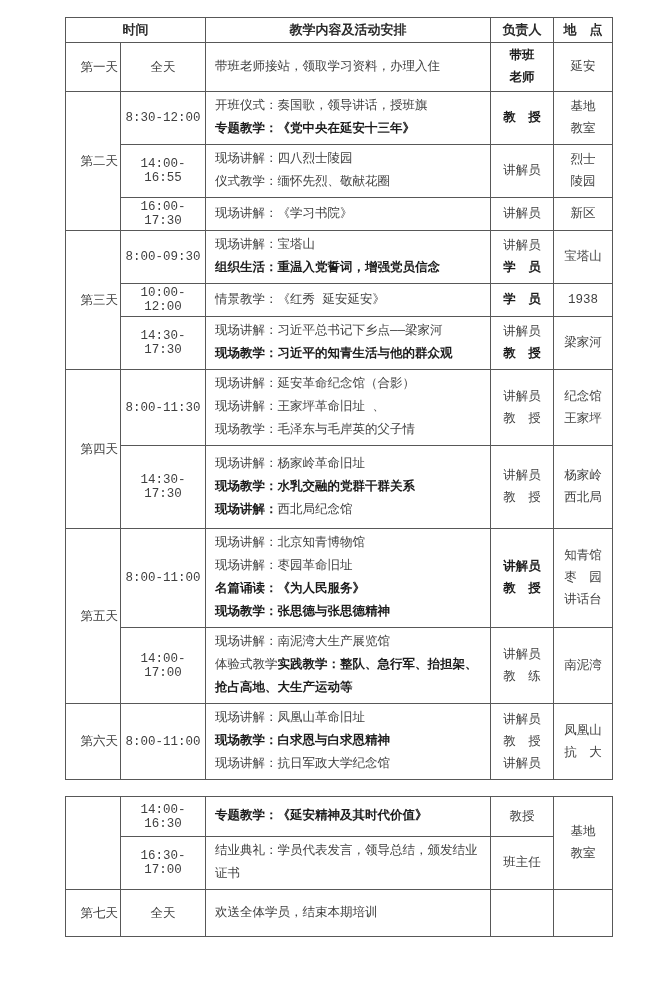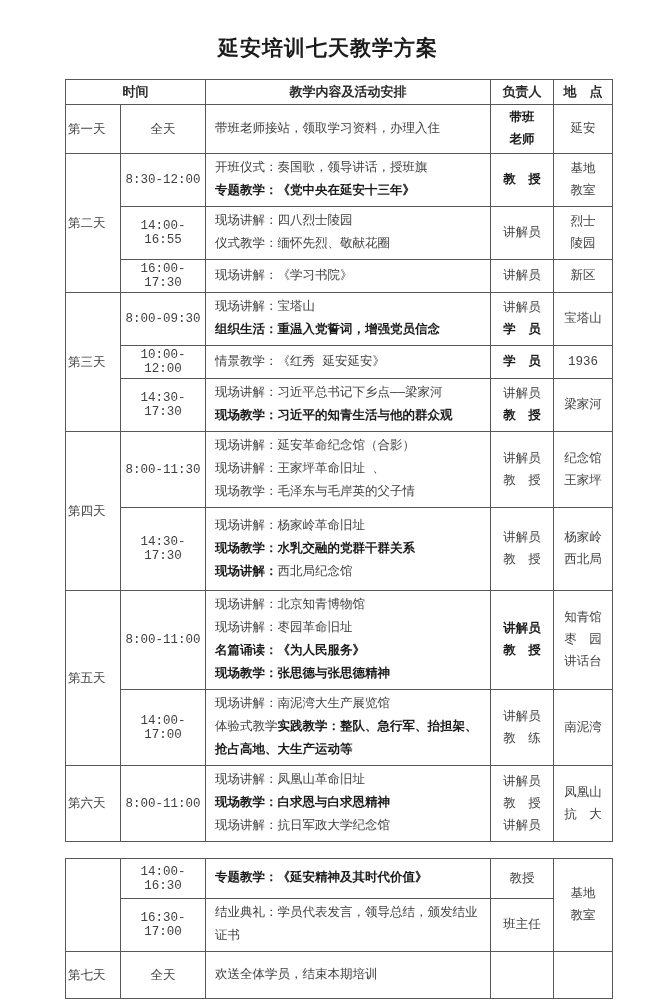--- a/index.html
+++ b/index.html
@@ -17,34 +17,33 @@
     border-collapse:collapse;table-layout:fixed;
     margin-left:65px;width:547px;font-family:Liberation Mono, monospace;
   }
   .t1{margin-top:17px;}
   .t2{margin-top:16px;}
   td{border:1px solid #585858;font-size:12.5px;overflow:hidden;}
   td.th{
     text-align:center;vertical-align:middle;font-weight:700;
     color:#2a2a2a;font-size:13px;padding:2px;
   }
-  td.day,td.time{text-align:left;vertical-align:middle;padding:2px;}
+  td.day,td.time{text-align:right;vertical-align:middle;padding:2px;}
   td.time{text-align:center;}
   td.content{vertical-align:middle;padding:3px 5px 3px 9px;}
   td.resp,td.loc{text-align:center;vertical-align:middle;padding:2px 1px;}
   .line{line-height:23px;}
   .resp .line,.loc .line{line-height:22px;}
   .b{font-weight:700;color:#1c1c1c;}
 </style>
 </head>
 <body>
 
 <div class="page">
 
-  <h1 class="title">延安培训七天教学方案</h1>
 
   <table class="t1">
     <colgroup>
       <col style="width:55px">
         <col style="width:85px">
         <col style="width:285px">
         <col style="width:63px">
         <col style="width:59px">
     </colgroup>
     <tbody>
@@ -132,21 +131,21 @@
 
     <tr style="height:27px">
       <td class="time">10:00-12:00</td>
       <td class="content">
         <div class="line">情景教学：《红秀 延安延安》</div>
       </td>
       <td class="resp">
         <div class="line b">学　员</div>
       </td>
       <td class="loc">
-        <div class="line">1936</div>
+        <div class="line">1938</div>
       </td>
     </tr>
 
     <tr style="height:46px">
       <td class="time">14:30-17:30</td>
       <td class="content">
         <div class="line">现场讲解：习近平总书记下乡点——梁家河</div>
         <div class="line b">现场教学：习近平的知青生活与他的群众观</div>
       </td>
       <td class="resp">

